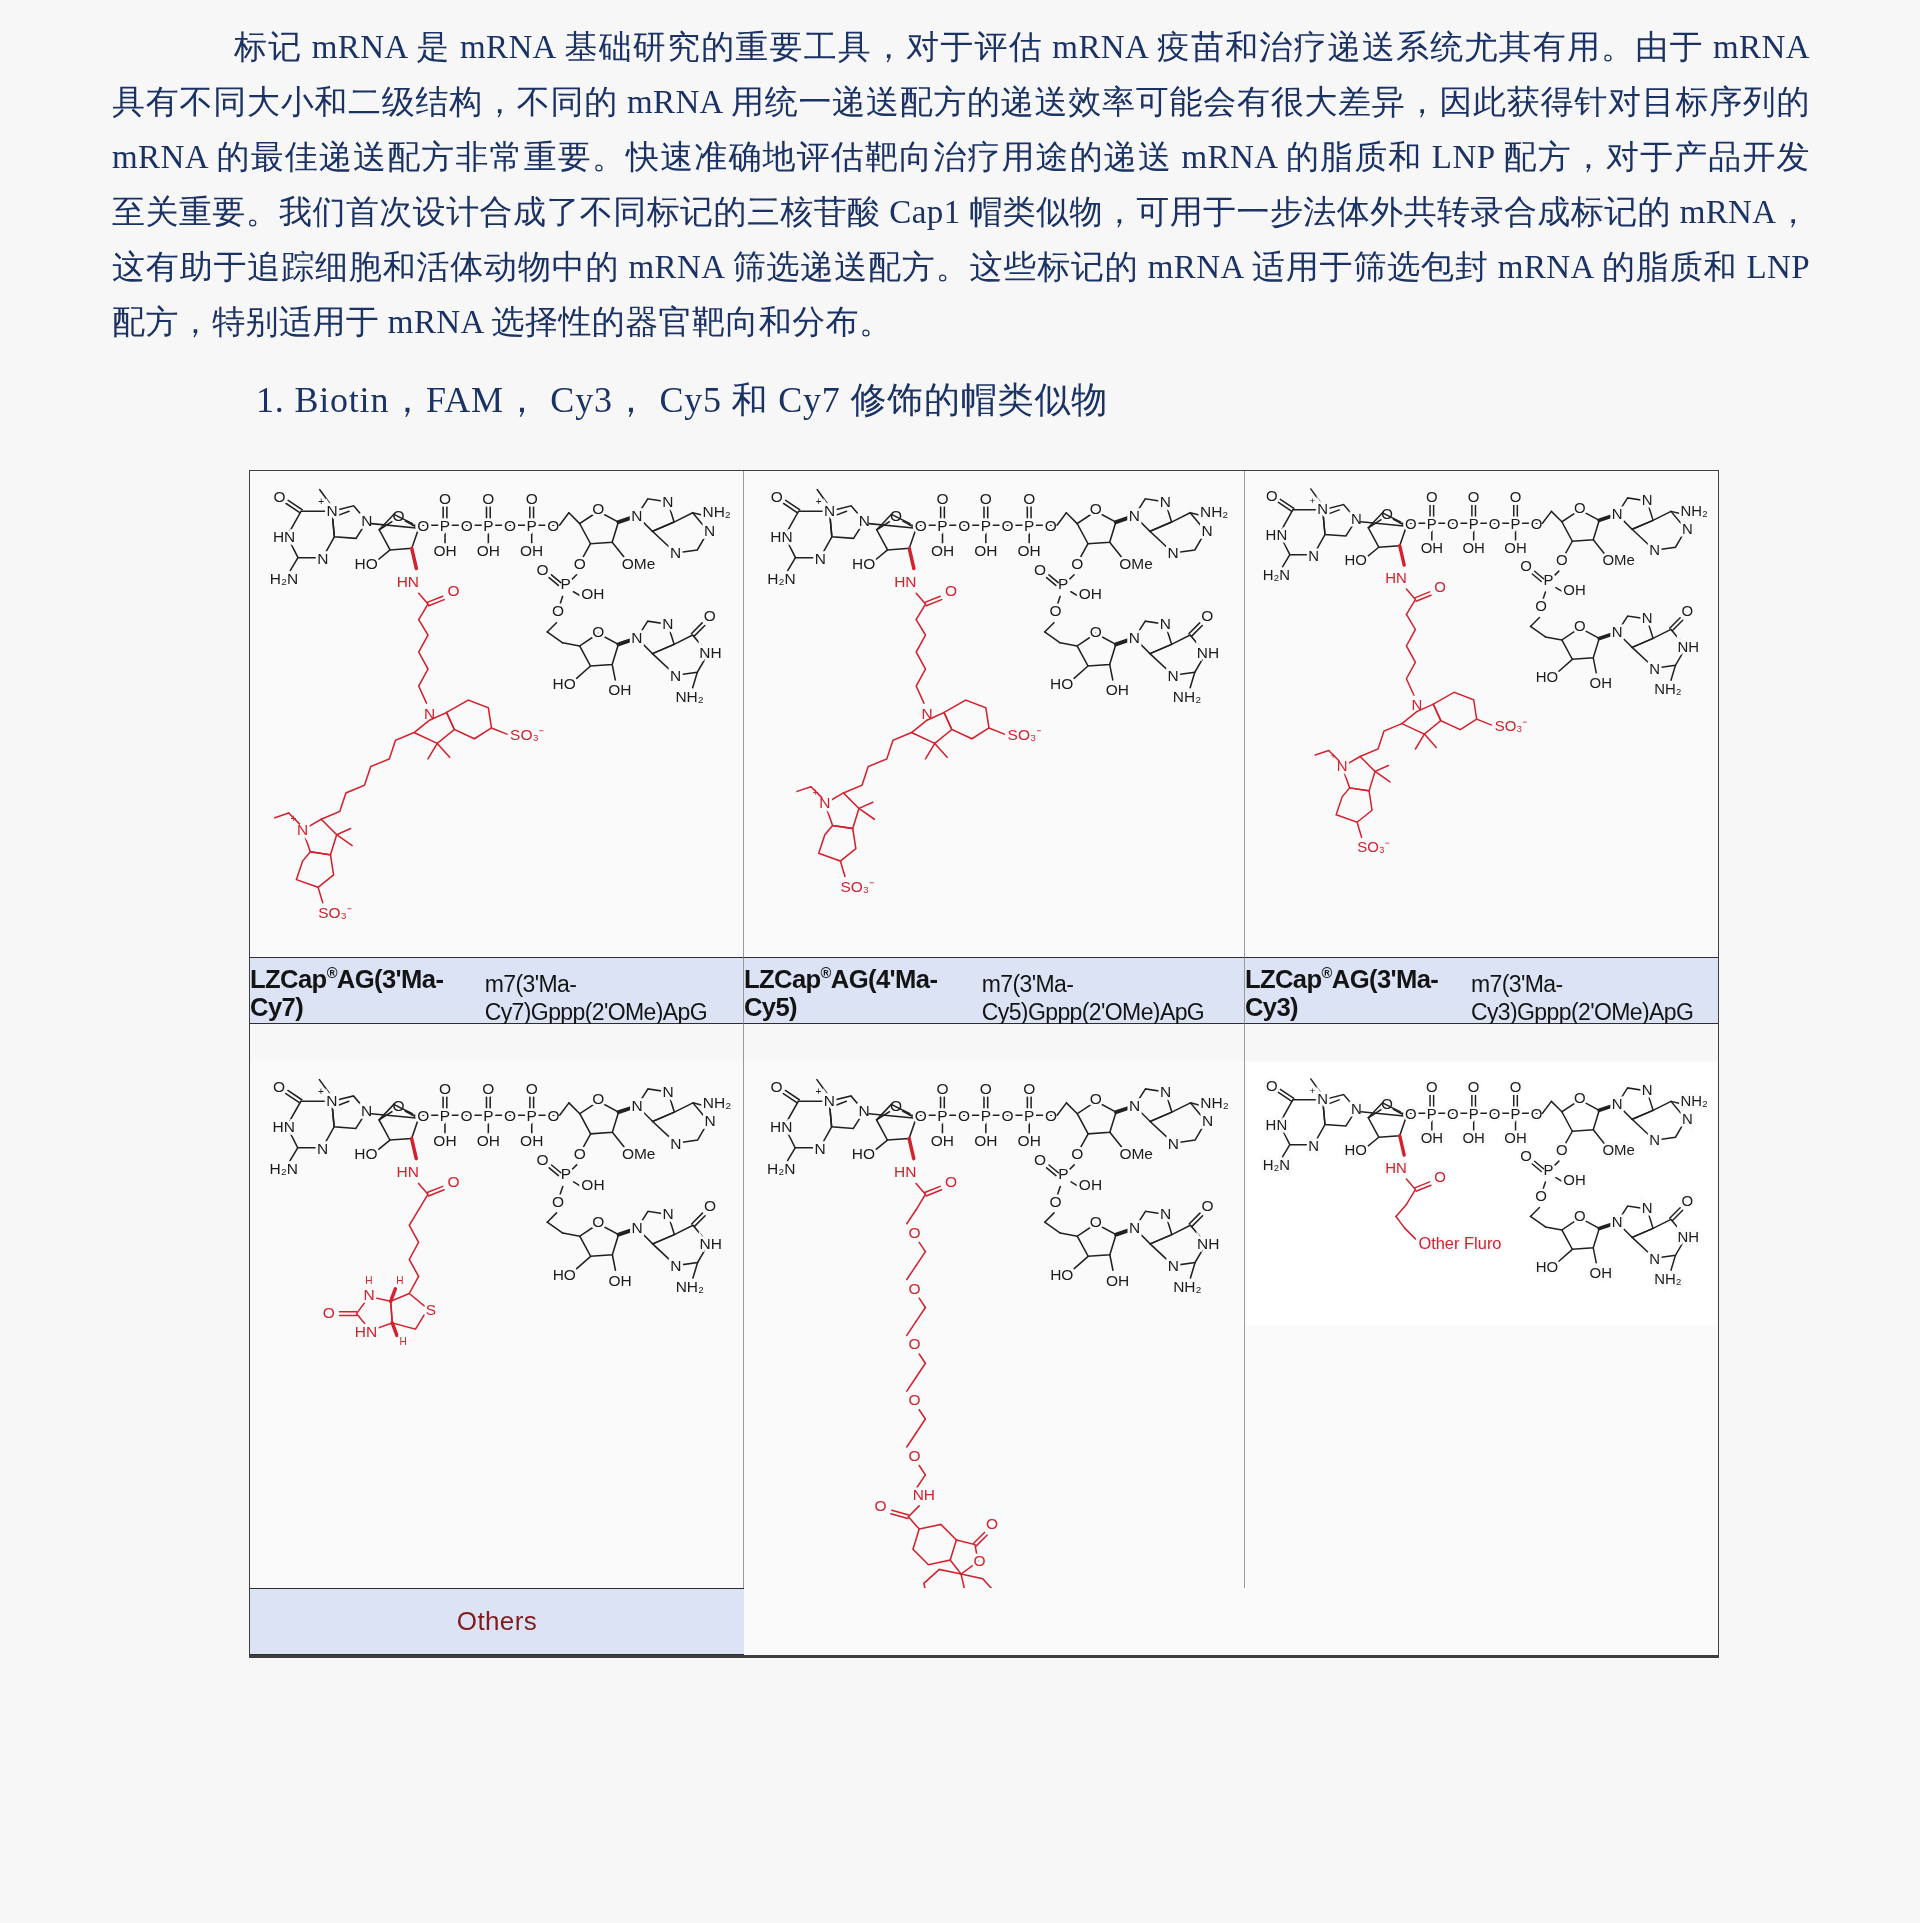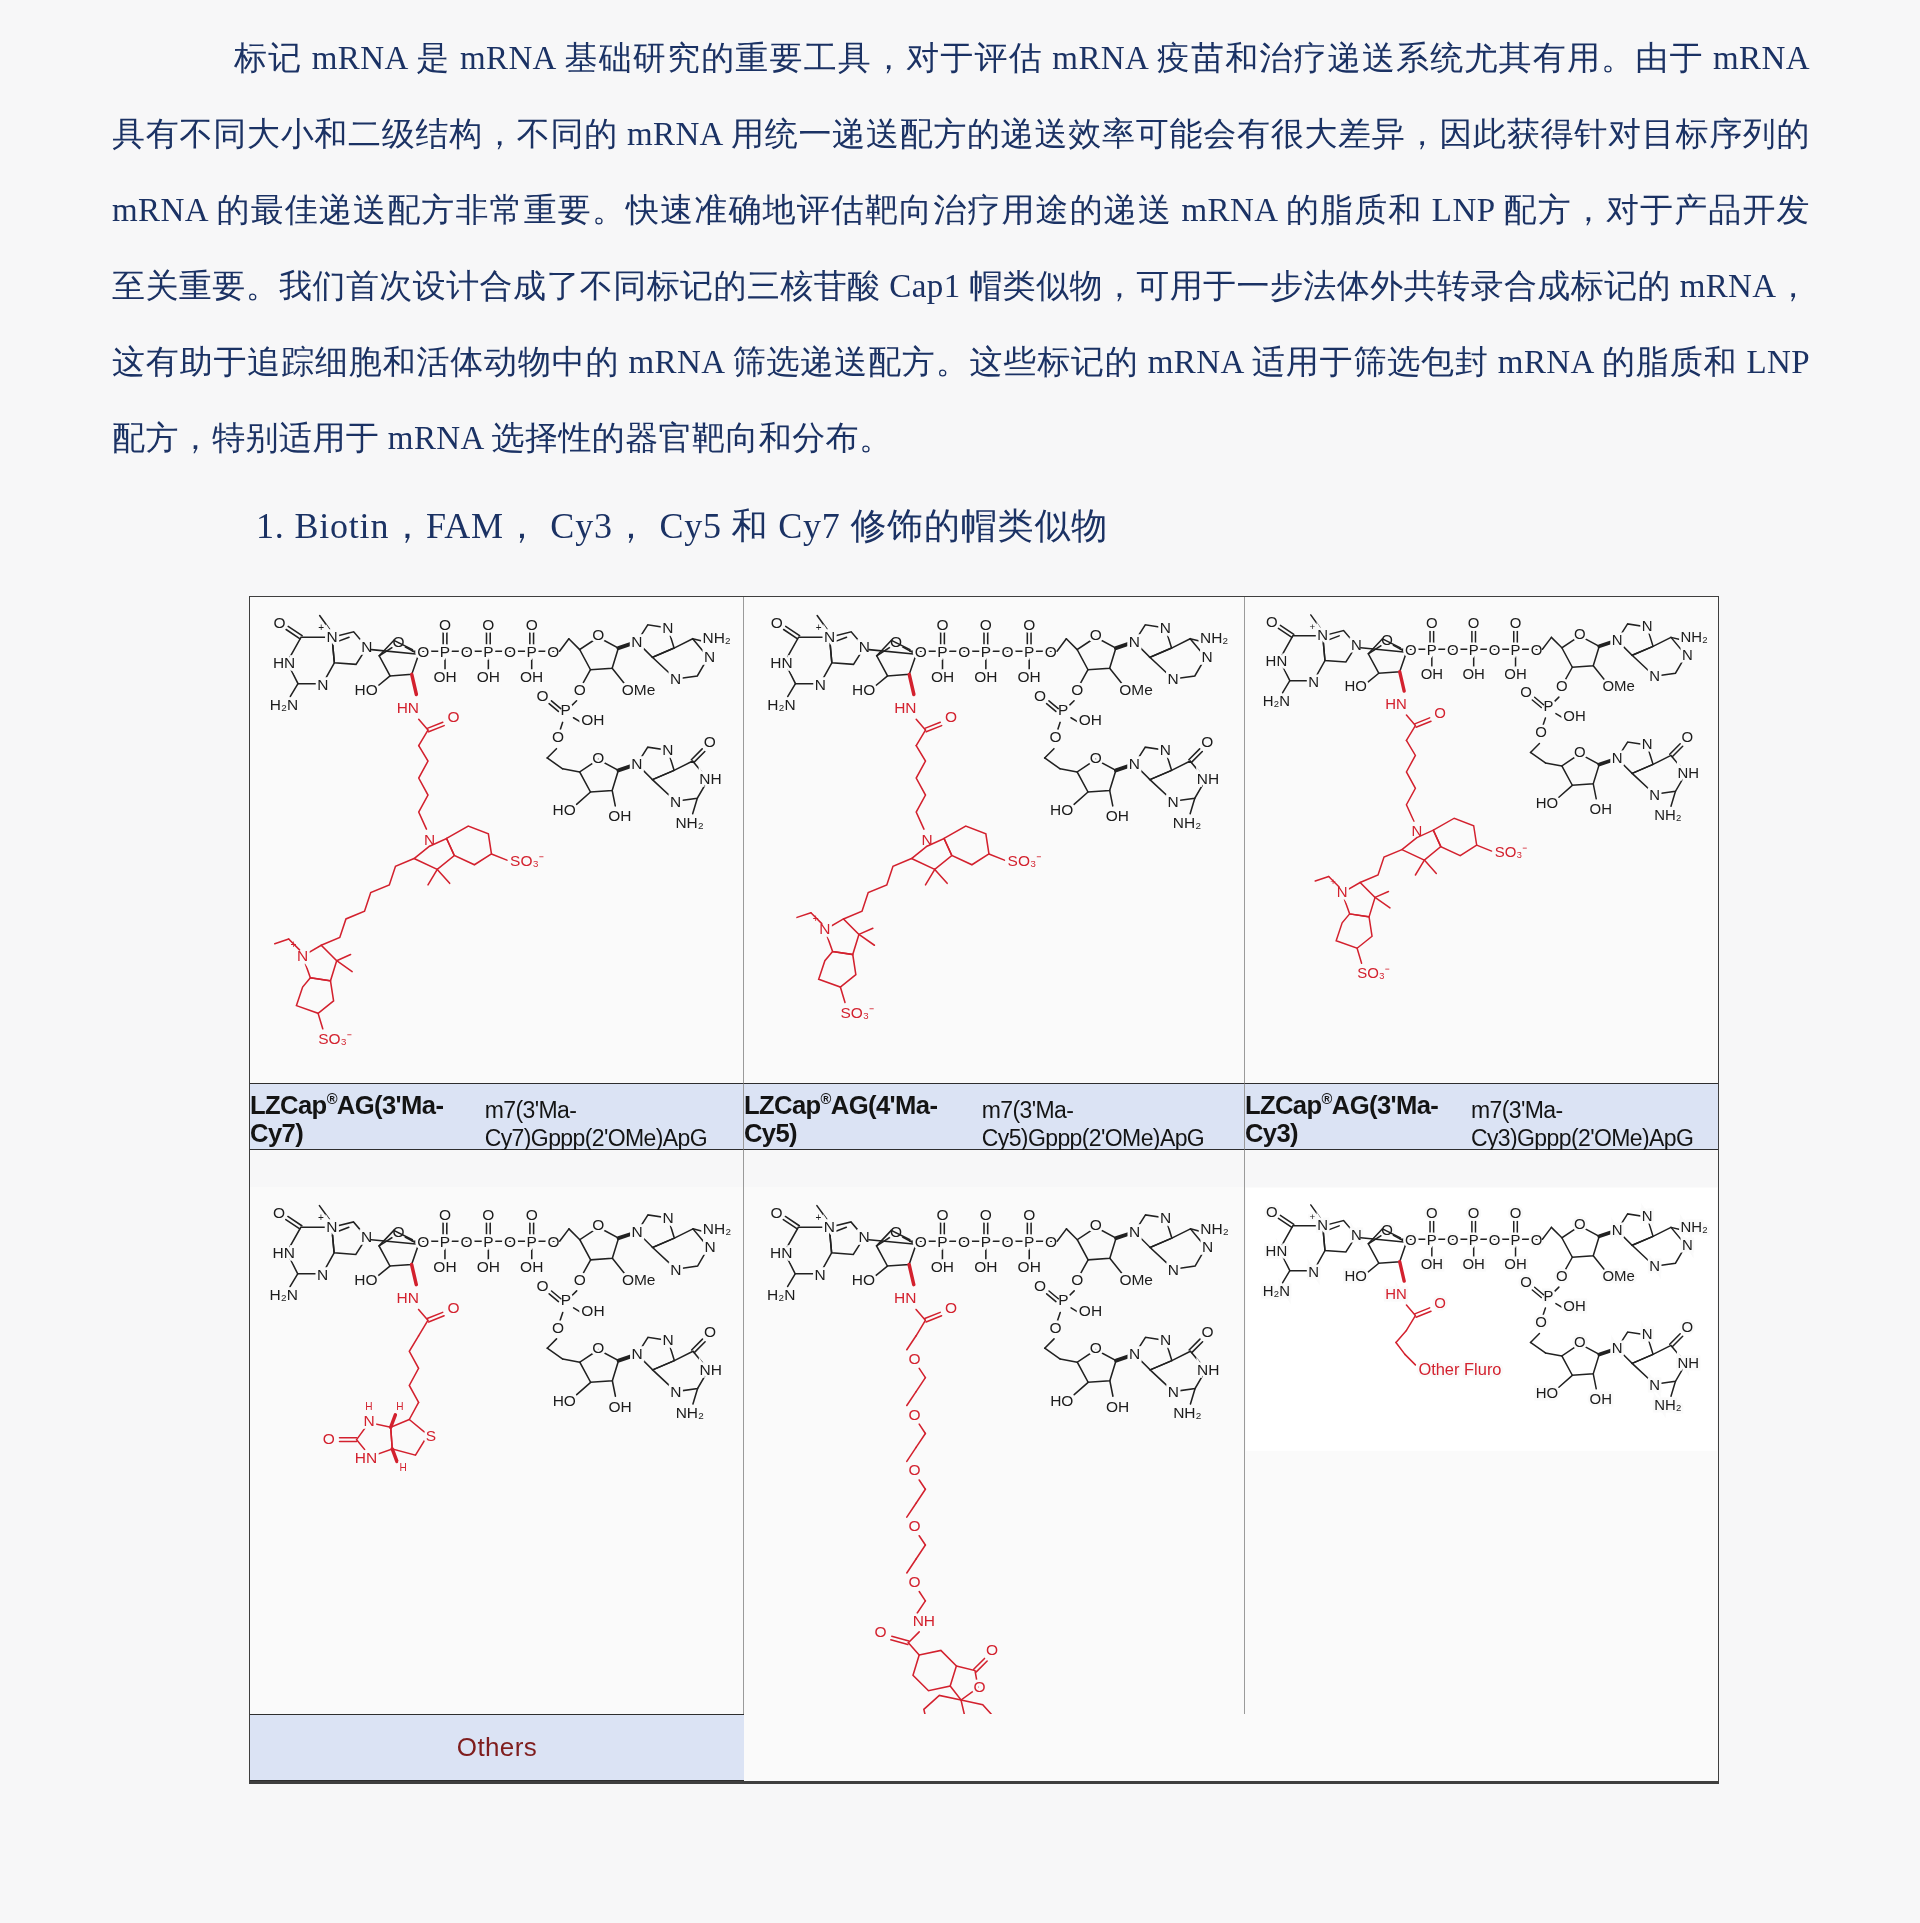--- a/index.html
+++ b/index.html
@@ -6,21 +6,21 @@
   body{
     width:1921px;height:1924px;
     background:#f7f7f8;
     font-family:"Liberation Serif",serif;
     position:relative;
     overflow:hidden;
   }
   .para{
     margin:20px 111px 0 112px;
     font-size:33px;
-    line-height:76px;
+    line-height:55px;
     color:#1b3264;
     text-align:justify;
     text-indent:122px;
     letter-spacing:0.4px;
   }
   .heading{
     margin:26px 112px 0 256px;
     font-size:36px;
     font-weight:normal;
     color:#1b3264;

